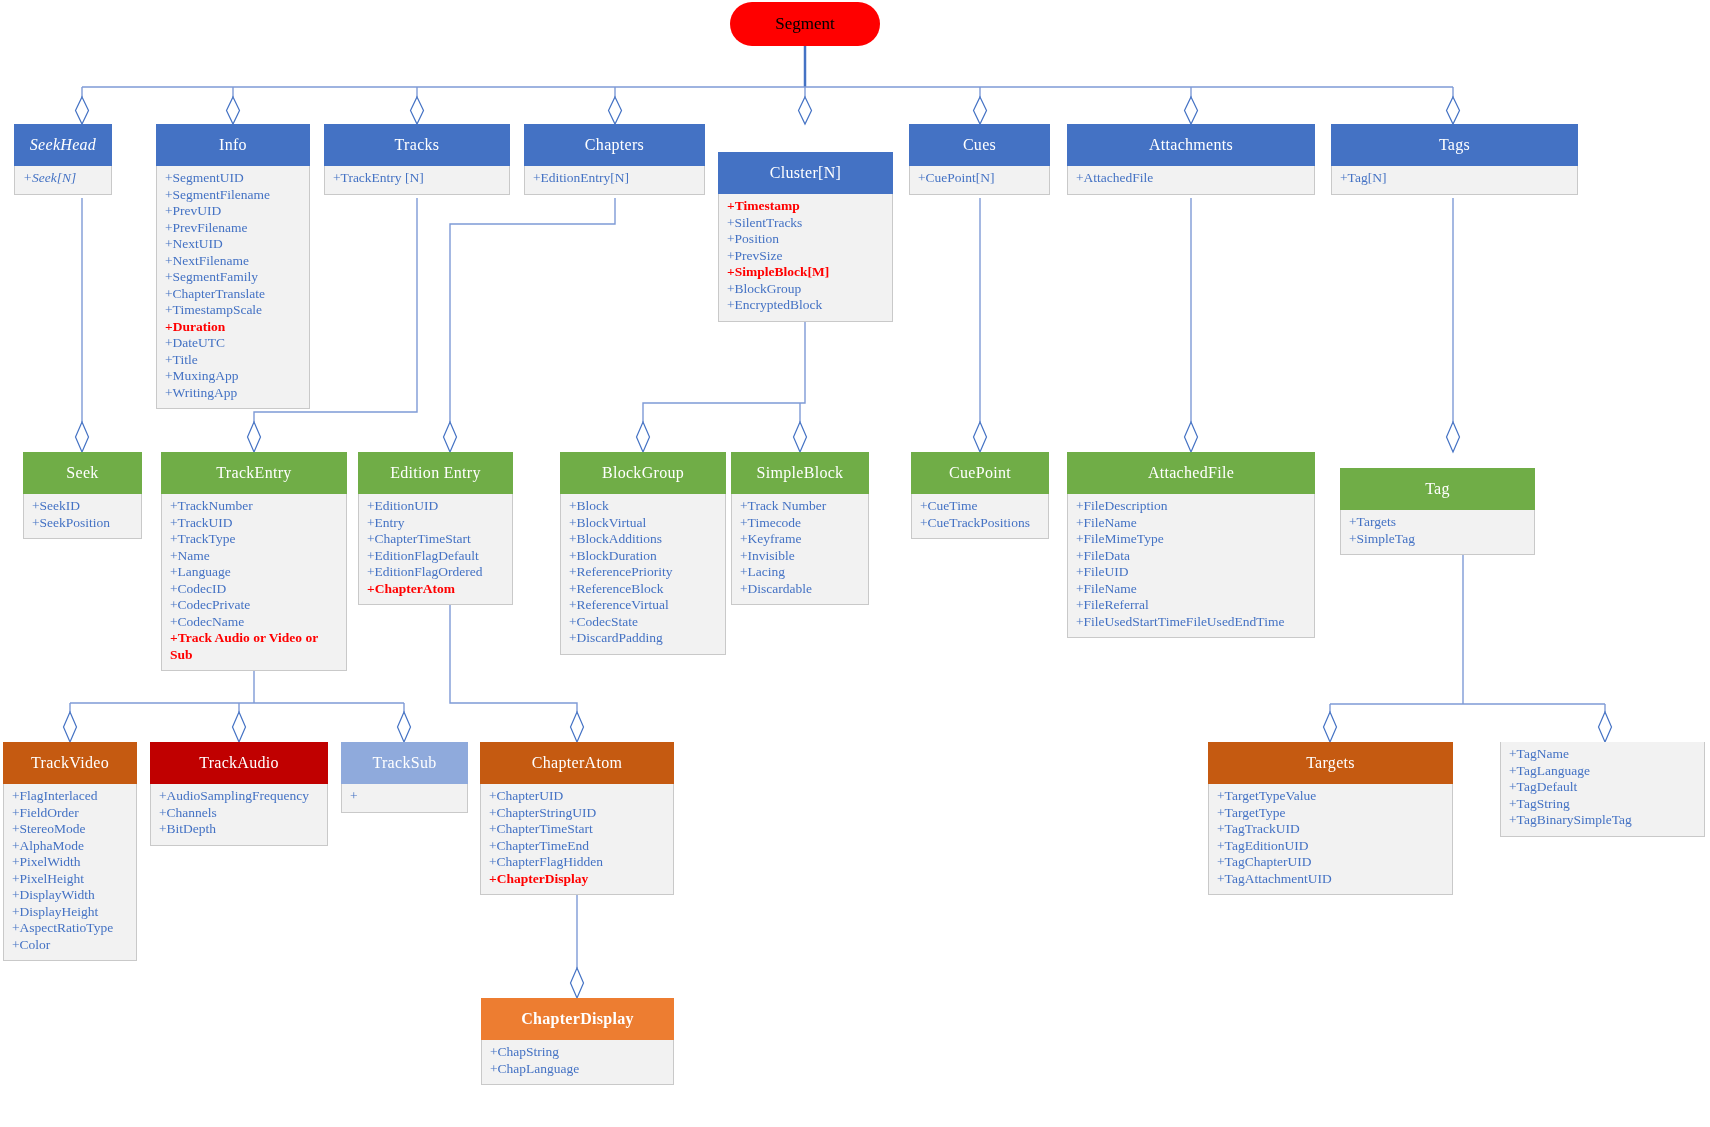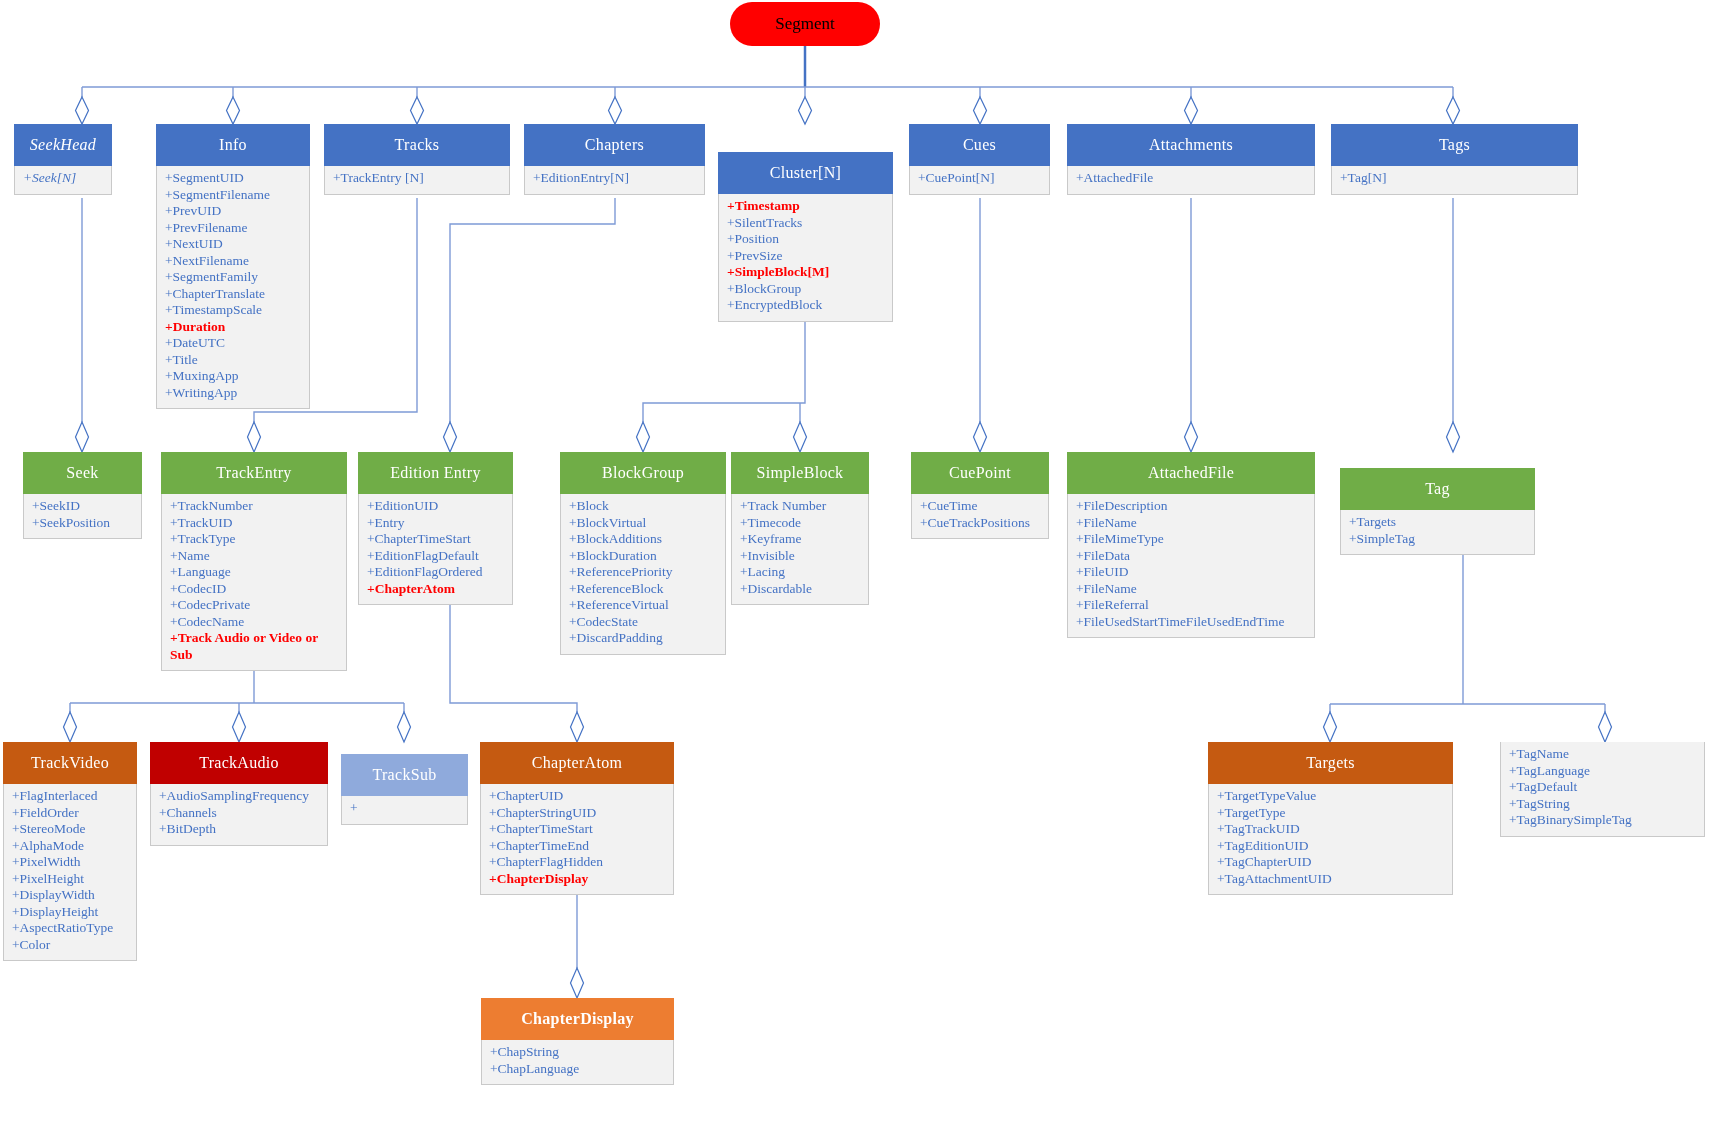--- a/index.html
+++ b/index.html
@@ -245,21 +245,21 @@
         </div>
       </div>
       <div class="class-box" style="left: 150px; top: 742px; width: 178px;">
         <div class="class-header" style="background: rgb(192, 0, 0);">TrackAudio</div>
         <div class="class-body">
           <div class="attr">+AudioSamplingFrequency</div>
           <div class="attr">+Channels</div>
           <div class="attr">+BitDepth</div>
         </div>
       </div>
-      <div class="class-box" style="left: 341px; top: 742px; width: 127px; margin-top: 12px;">
+      <div class="class-box" style="left: 341px; top: 742px; width: 127px;">
         <div class="class-header" style="background: rgb(143, 170, 220);">TrackSub</div>
         <div class="class-body">
           <div class="attr">+</div>
         </div>
       </div>
       <div class="class-box" style="left: 480px; top: 742px; width: 194px;">
         <div class="class-header" style="background: rgb(197, 90, 17);">ChapterAtom</div>
         <div class="class-body">
           <div class="attr">+ChapterUID</div>
           <div class="attr">+ChapterStringUID</div>

